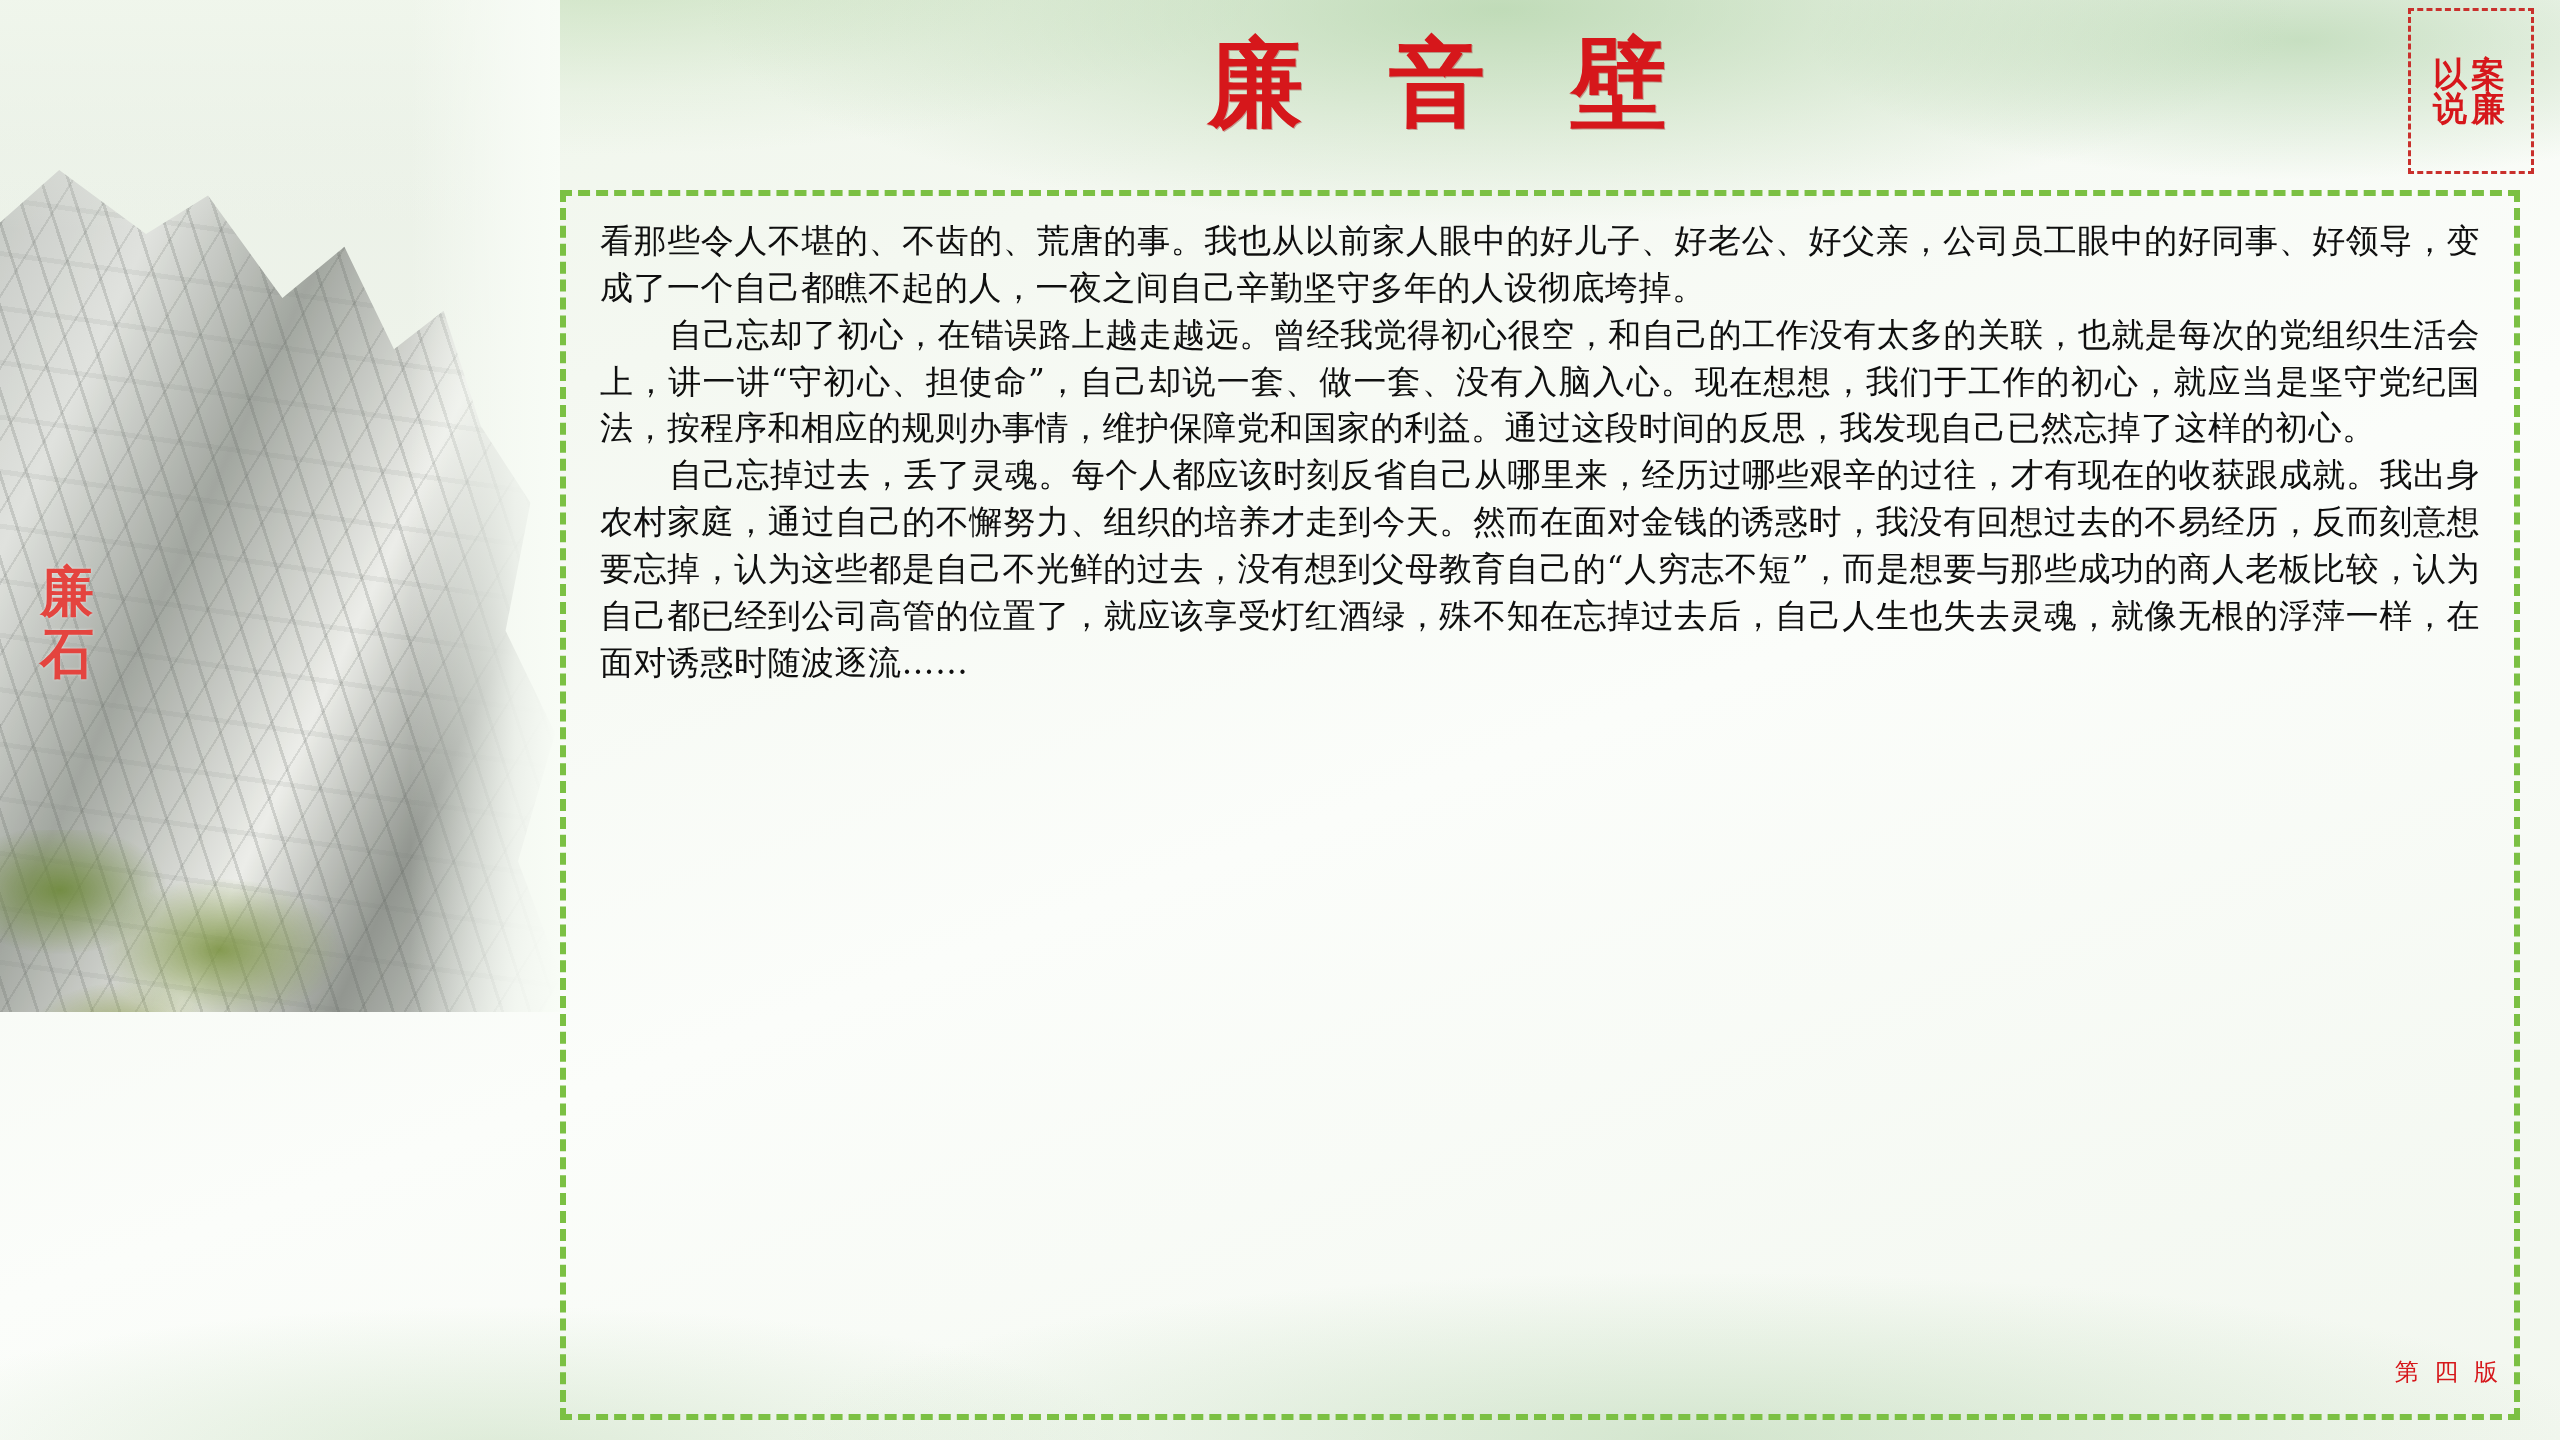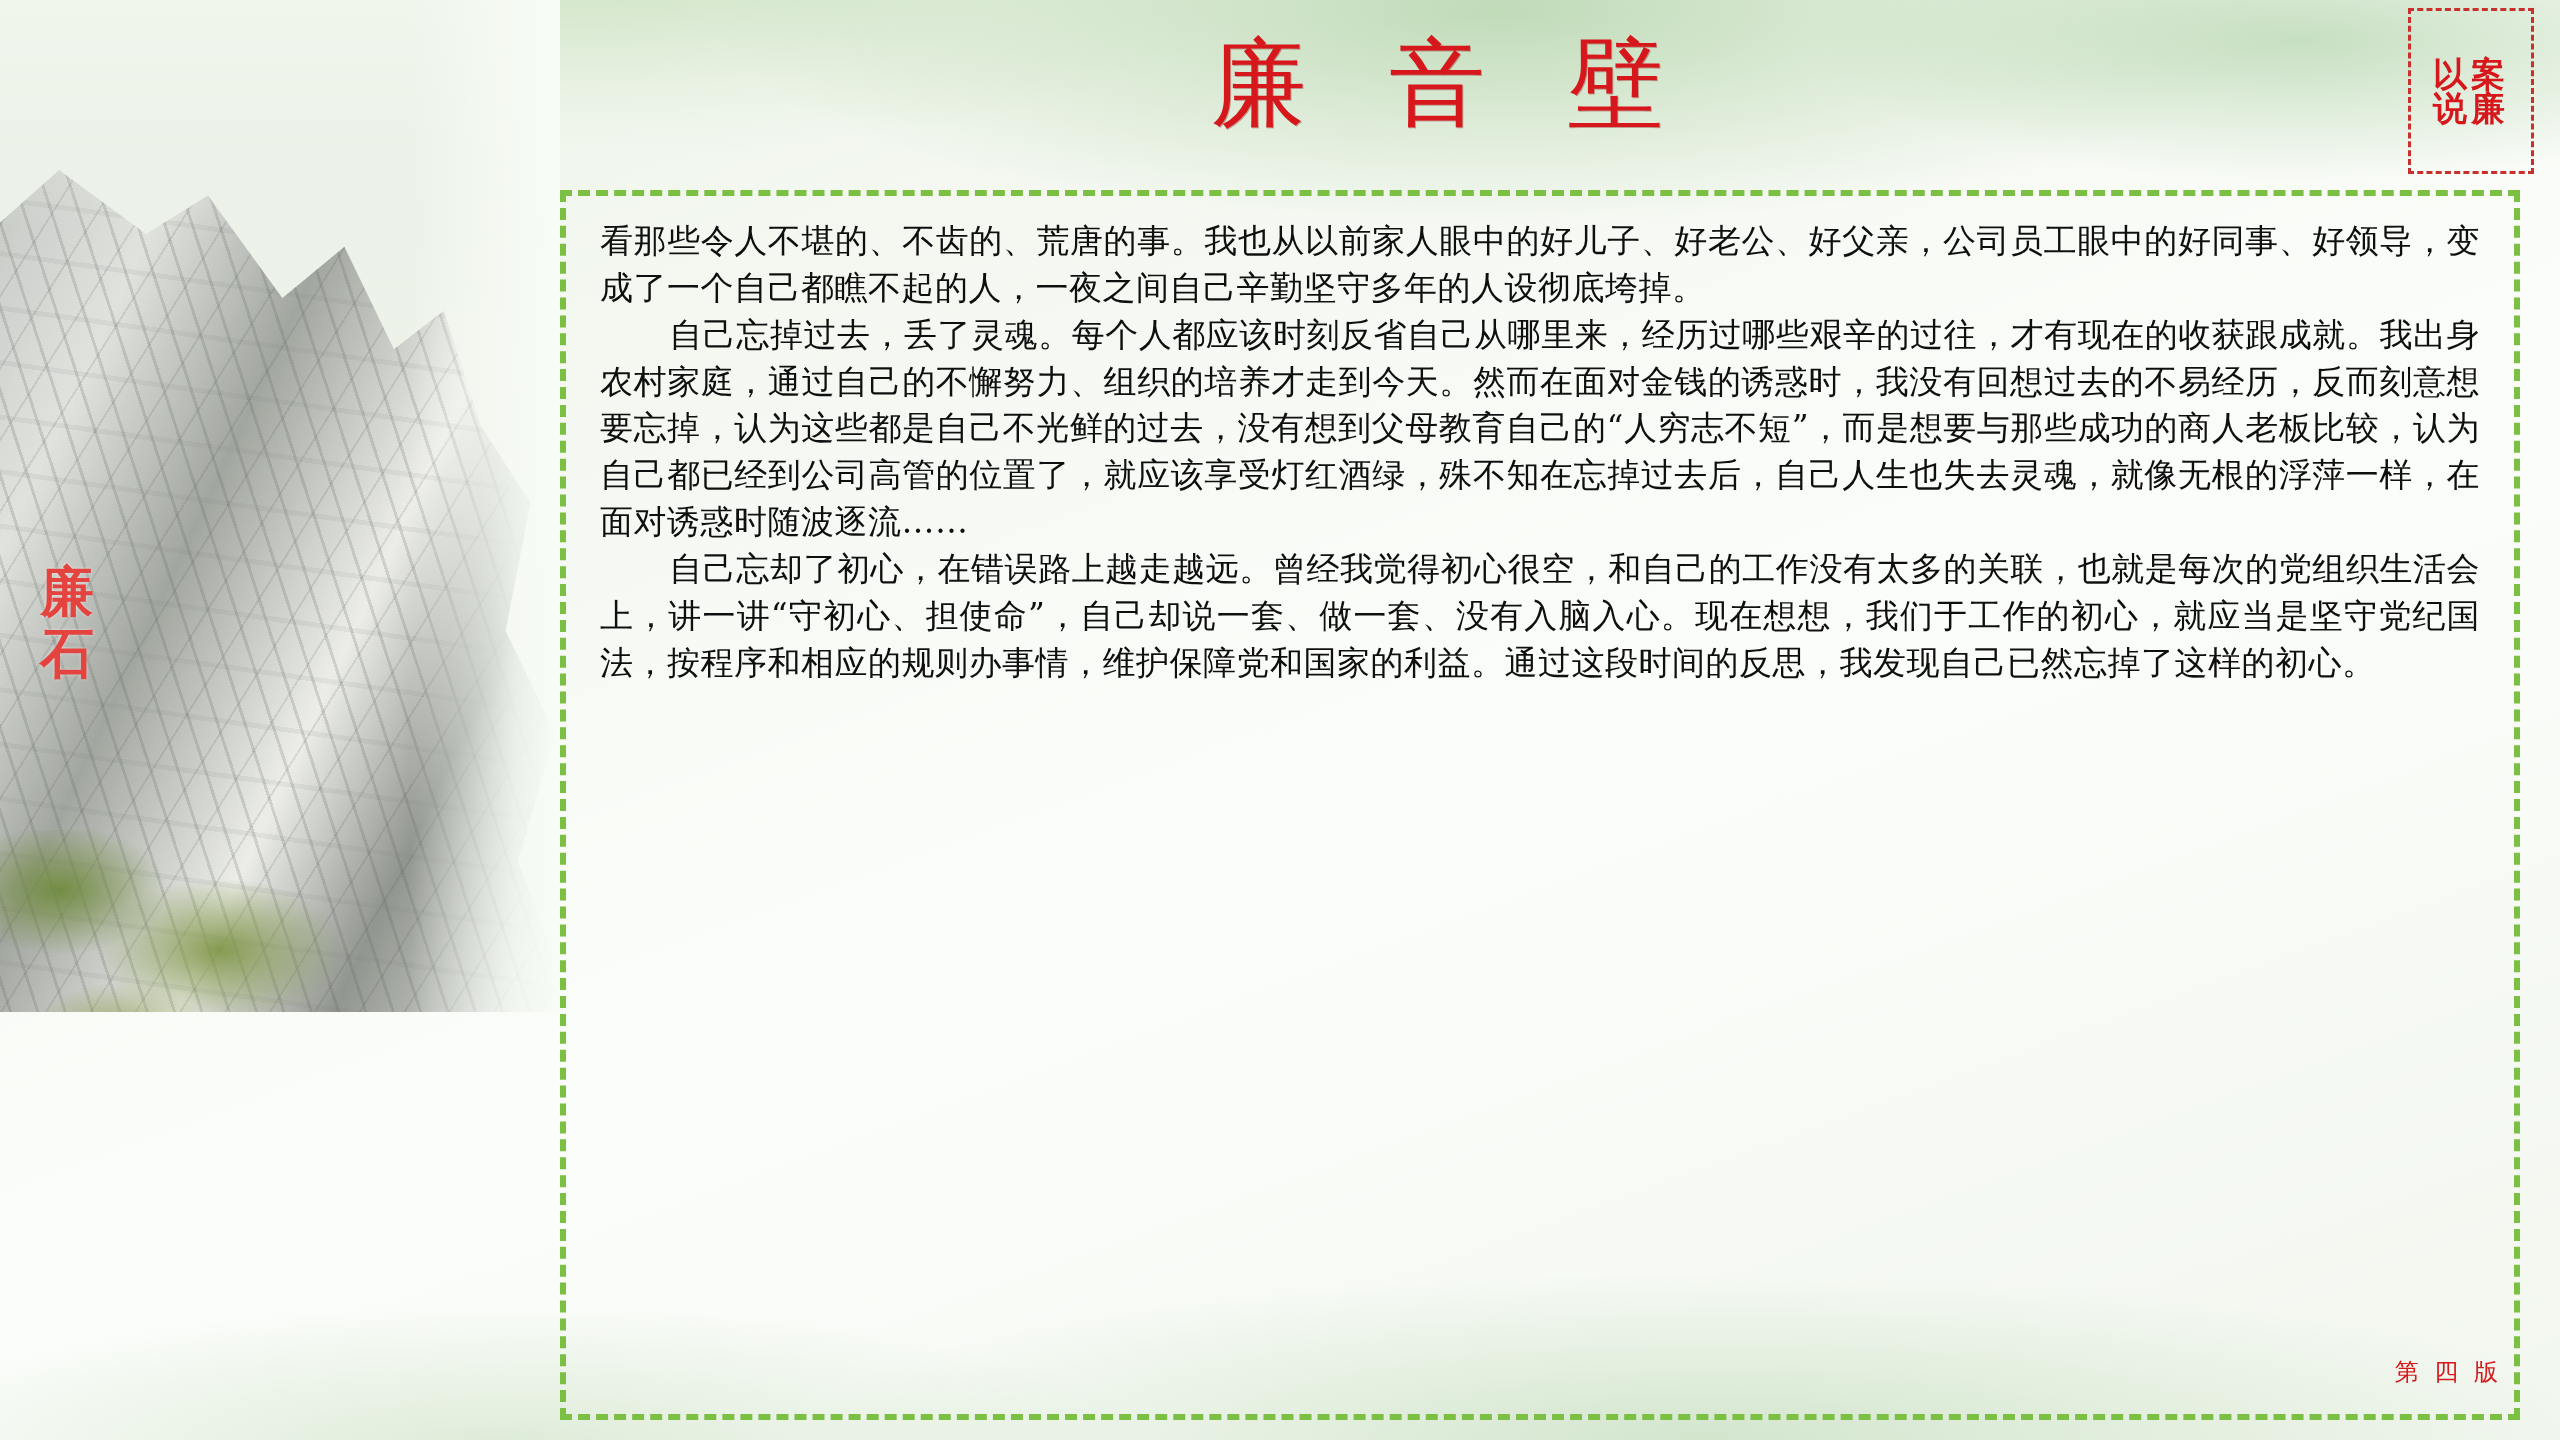--- a/index.html
+++ b/index.html
@@ -140,21 +140,21 @@
 
   
   .masthead {
     position: absolute;
     left: 900px;
     top: 20px;
     width: 1100px;
     text-align: center;
     color: #d6171b;
     font-size: 96px;
-    font-weight: 400;
+    font-weight: 700;
     letter-spacing: 26px;
     font-family: "DejaVu Serif", "Liberation Serif", serif;
     text-shadow: 1px 1px 0 rgba(140,10,12,0.35);
   }
 
   
   .stamp {
     position: absolute;
     right: 26px;
     top: 8px;
@@ -243,20 +243,20 @@
   <div class="masthead">廉 音 壁</div>
 
   <div class="stamp">
     <span>以案</span>
     <span>说廉</span>
   </div>
 
   <div class="article">
     <div class="article-body">
       <p>看那些令人不堪的、不齿的、荒唐的事。我也从以前家人眼中的好儿子、好老公、好父亲，公司员工眼中的好同事、好领导，变成了一个自己都瞧不起的人，一夜之间自己辛勤坚守多年的人设彻底垮掉。</p>
+      <p class="indent">自己忘却了初心，在错误路上越走越远。曾经我觉得初心很空，和自己的工作没有太多的关联，也就是每次的党组织生活会上，讲一讲“守初心、担使命”，自己却说一套、做一套、没有入脑入心。现在想想，我们于工作的初心，就应当是坚守党纪国法，按程序和相应的规则办事情，维护保障党和国家的利益。通过这段时间的反思，我发现自己已然忘掉了这样的初心。</p>
       <p class="indent">自己忘掉过去，丢了灵魂。每个人都应该时刻反省自己从哪里来，经历过哪些艰辛的过往，才有现在的收获跟成就。我出身农村家庭，通过自己的不懈努力、组织的培养才走到今天。然而在面对金钱的诱惑时，我没有回想过去的不易经历，反而刻意想要忘掉，认为这些都是自己不光鲜的过去，没有想到父母教育自己的“人穷志不短”，而是想要与那些成功的商人老板比较，认为自己都已经到公司高管的位置了，就应该享受灯红酒绿，殊不知在忘掉过去后，自己人生也失去灵魂，就像无根的浮萍一样，在面对诱惑时随波逐流……</p>
-      <p class="indent">自己忘却了初心，在错误路上越走越远。曾经我觉得初心很空，和自己的工作没有太多的关联，也就是每次的党组织生活会上，讲一讲“守初心、担使命”，自己却说一套、做一套、没有入脑入心。现在想想，我们于工作的初心，就应当是坚守党纪国法，按程序和相应的规则办事情，维护保障党和国家的利益。通过这段时间的反思，我发现自己已然忘掉了这样的初心。</p>
     </div>
   </div>
 
   <div class="page-number">第 四 版</div>
 
 </div>
 
 </body></html>

